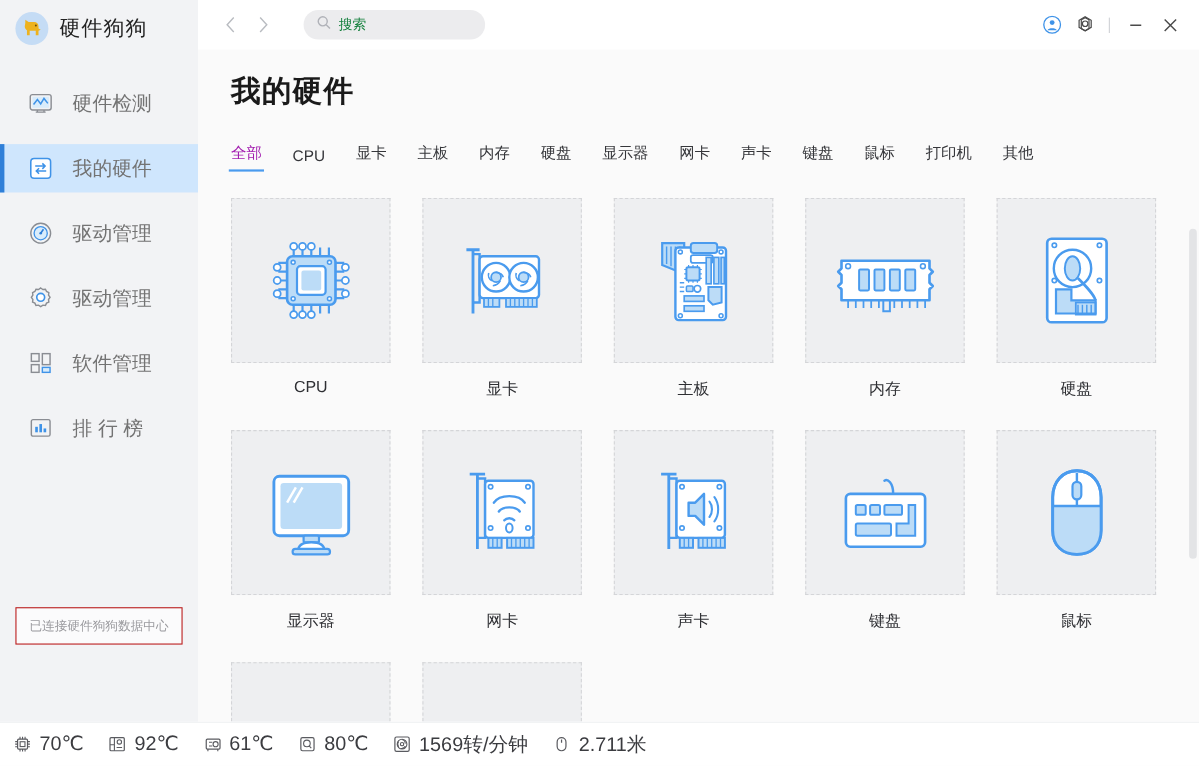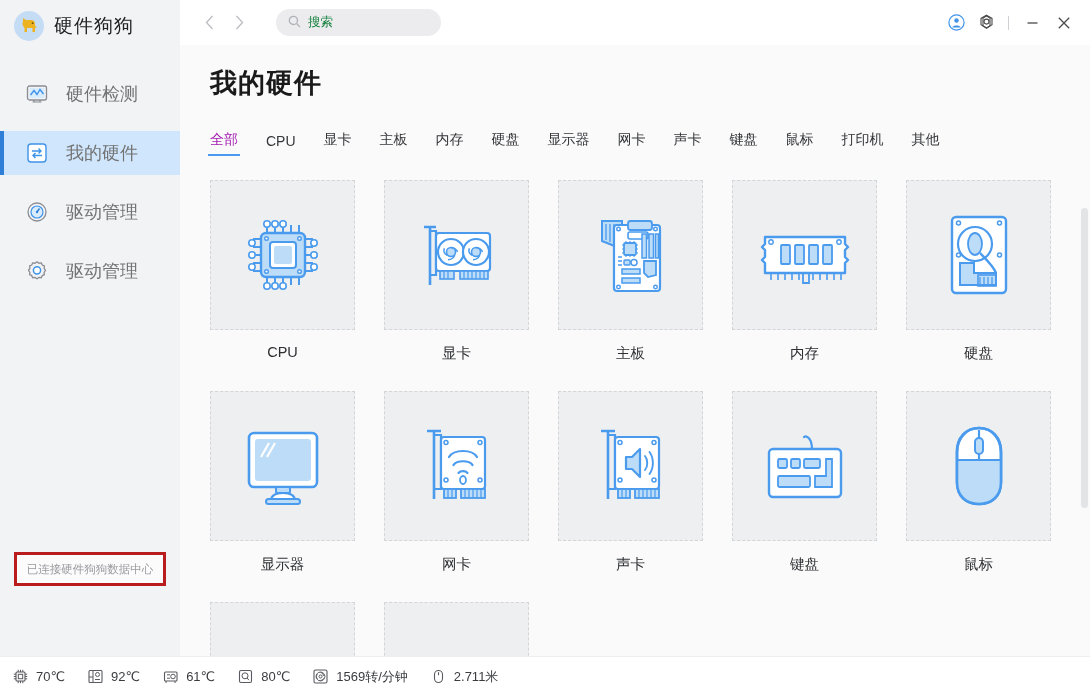--- a/index.html
+++ b/index.html
@@ -33,21 +33,21 @@
   .nav-item .nav-label { font-size:18px; color:#737373; white-space:nowrap;text-align:right; }
   .nav-item.active { background:#cfe6fd; }
   .nav-item.active::before {
     content:""; position:absolute; left:0; top:0; bottom:0; width:4px; background:#2f7fd8;
   }
   .nav-icon { width:22px; height:22px; flex:0 0 22px; display:flex; align-items:center; justify-content:center; }
   .nav-icon svg { display:block; }
 
   .sidebar-footer { margin-top:auto; padding:0 14px 70px; }
   .data-center-pill {
-    height:34px; background:#fbfbfc; border:3px solid #b91c1c;
+    height:34px; background:#fbfbfc; border:1px solid #b91c1c;
     display:flex; align-items:center; justify-content:center;
     font-size:11.5px; color:#9a9a9e;
   }
 
   
   .right { flex:1; min-width:0; display:flex; flex-direction:column; background:#fafafa; position:relative; }
 
   .titlebar {
     height:45px; background:#ffffff; display:flex; align-items:center;
     padding:0 10px 0 14px; flex:0 0 45px;
@@ -98,21 +98,21 @@
     position:absolute; top:115px; left:0; width:7px; height:300px;
     background:#e3e4e6; border-radius:4px;
   }
 
   
   .statusbar {
     height:40px; flex:0 0 40px; background:#ffffff; border-top:1px solid #eceef0;
     display:flex; align-items:center; padding-left:12px; gap:22px;
   }
   .status-item { display:flex; align-items:center; gap:7px; }
-  .status-item .sv { font-size:13px; color:#3b3c40; white-space:nowrap; }
+  .status-item .sv { font-size:18px; color:#3b3c40; white-space:nowrap; }
   .status-icon { width:17px; height:17px; display:flex; align-items:center; justify-content:center; }
 </style>
 </head>
 <body>
 
 <div id="app">
   <div class="body-row">
 
     <aside class="sidebar">
 
@@ -167,21 +167,43 @@
         <div class="nav-item">
           <span class="nav-icon">
             <svg width="22" height="22" viewBox="0 0 22 22">
               <path d="M11 1.8 L13 3.2 L15.3 2.9 L16.3 5 L18.4 6 L18.1 8.3 L19.5 10.3 L18.1 12.3 L18.4 14.6 L16.3 15.6 L15.3 17.7 L13 17.4 L11 18.8 L9 17.4 L6.7 17.7 L5.7 15.6 L3.6 14.6 L3.9 12.3 L2.5 10.3 L3.9 8.3 L3.6 6 L5.7 5 L6.7 2.9 L9 3.2 Z" fill="none" stroke="#8a8d93" stroke-width="1.3"></path>
               <circle cx="11" cy="10.3" r="3.6" fill="#ffffff" stroke="#3f93e8" stroke-width="1.5"></circle>
             </svg>
           </span>
           <span class="nav-label">驱动管理</span>
         </div>
 
-
+        <div class="nav-item">
+          <span class="nav-icon">
+            <svg width="22" height="22" viewBox="0 0 22 22">
+              <rect x="2.5" y="2.5" width="7" height="7" fill="none" stroke="#8a8d93" stroke-width="1.3"></rect>
+              <rect x="12.5" y="2.5" width="7" height="10" fill="none" stroke="#8a8d93" stroke-width="1.3"></rect>
+              <rect x="2.5" y="12.5" width="7" height="7" fill="none" stroke="#8a8d93" stroke-width="1.3"></rect>
+              <rect x="12.5" y="15" width="7" height="4.5" fill="#d9ecfb" stroke="#3f93e8" stroke-width="1.3"></rect>
+            </svg>
+          </span>
+          <span class="nav-label">软件管理</span>
+        </div>
+
+        <div class="nav-item">
+          <span class="nav-icon">
+            <svg width="22" height="22" viewBox="0 0 22 22">
+              <rect x="2.5" y="3.5" width="17" height="15" rx="1.5" fill="none" stroke="#8a8d93" stroke-width="1.3"></rect>
+              <rect x="6" y="10" width="2.4" height="5" fill="#3f93e8"></rect>
+              <rect x="9.8" y="7.5" width="2.4" height="7.5" fill="#3f93e8"></rect>
+              <rect x="13.6" y="11.5" width="2.4" height="3.5" fill="#3f93e8"></rect>
+            </svg>
+          </span>
+          <span class="nav-label">排 行 榜</span>
+        </div>
 
 
       </nav>
 
       <div class="sidebar-footer">
         <div class="data-center-pill">已连接硬件狗狗数据中心</div>
       </div>
     </aside>
 
     <section class="right">

